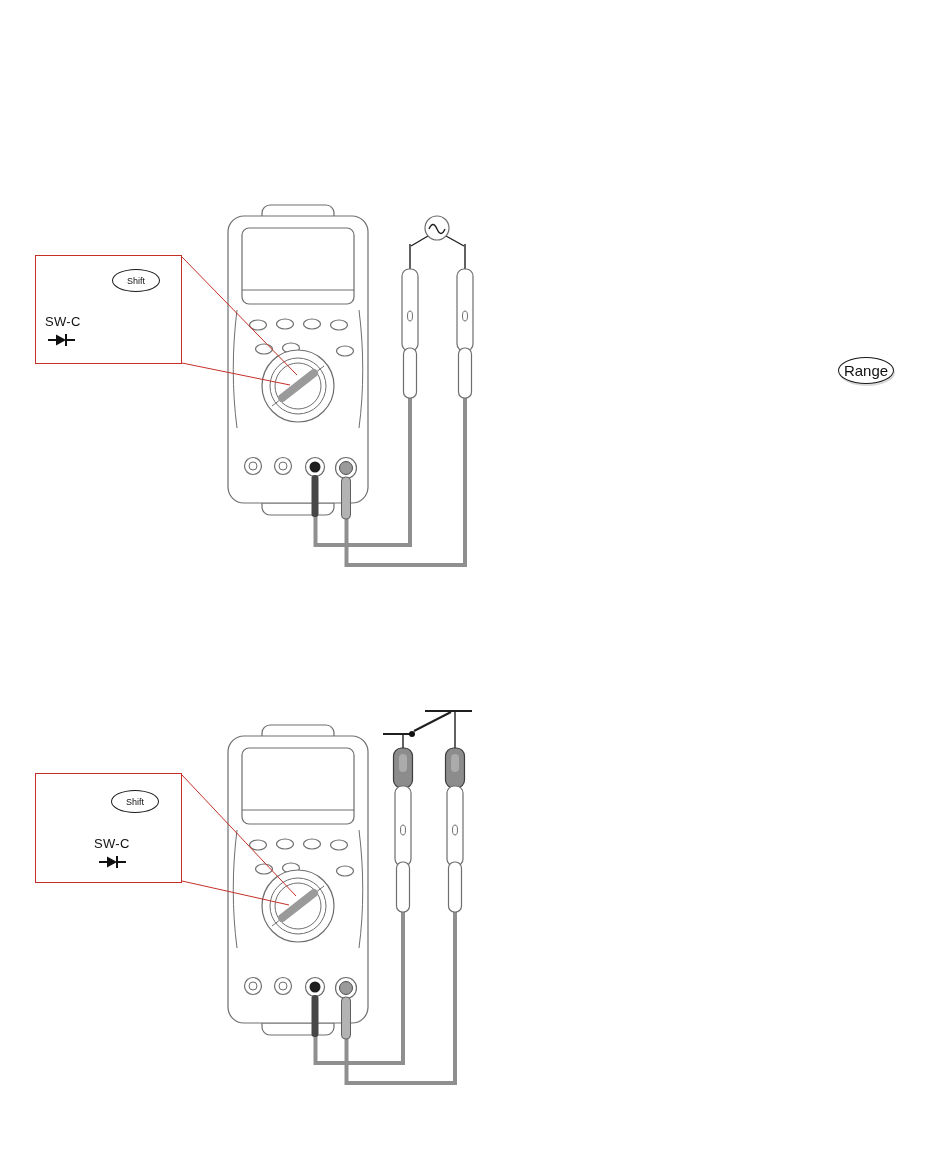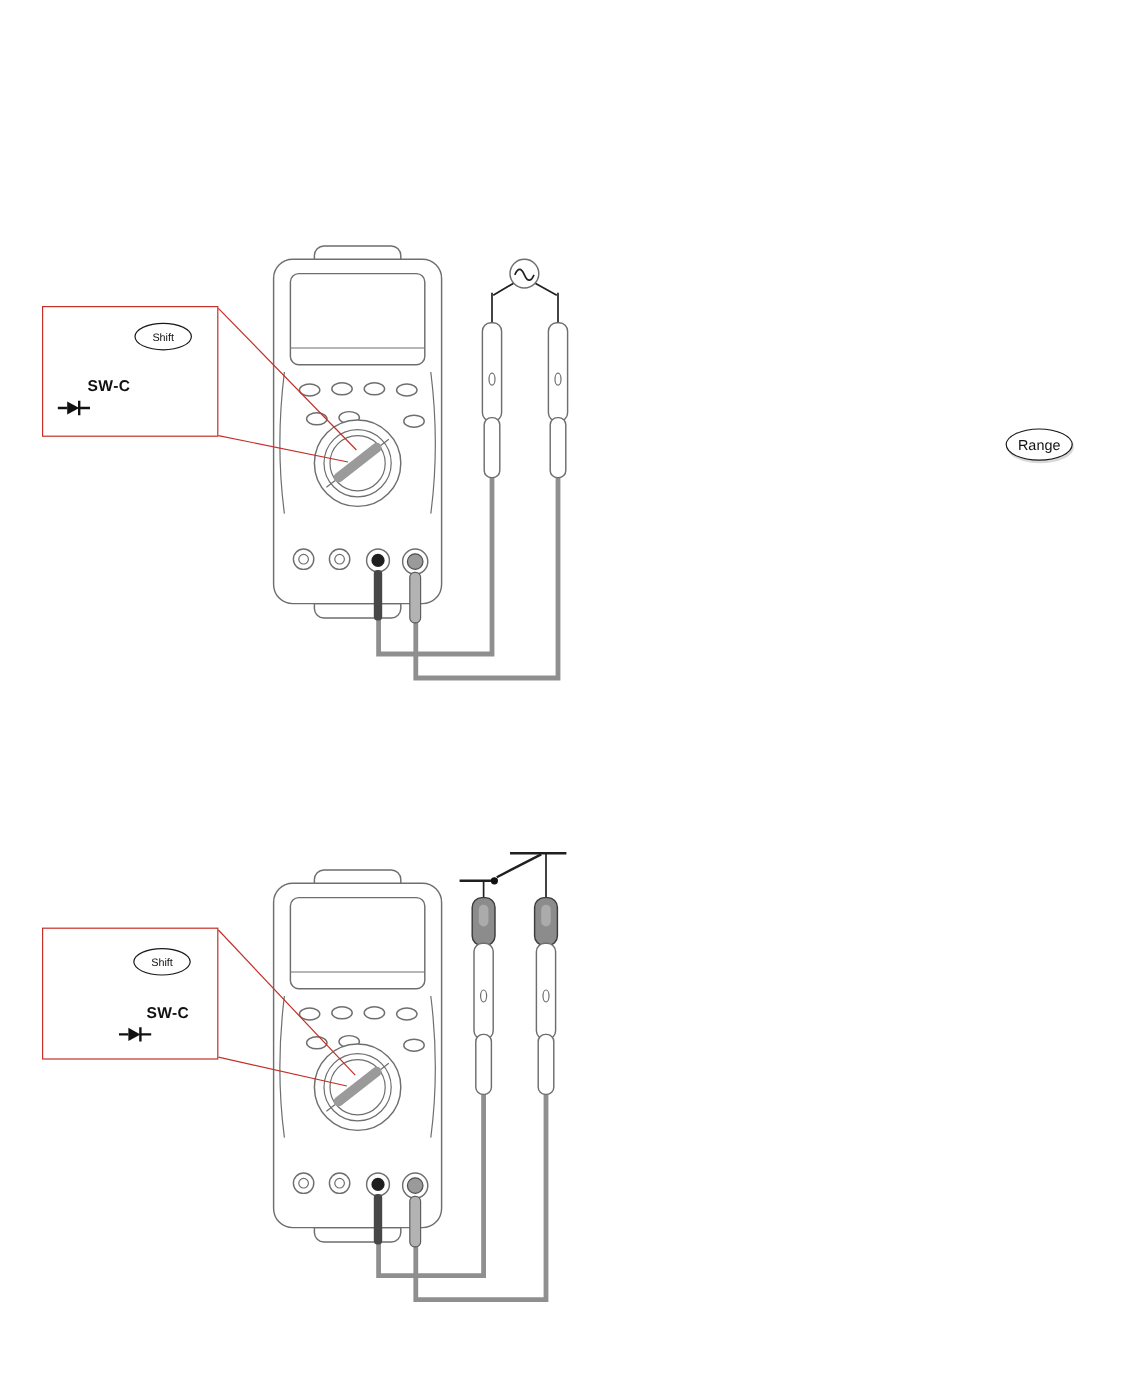--- a/index.html
+++ b/index.html
@@ -9,22 +9,22 @@
     --line-dark:#1f1f1f;
   }
   *{margin:0;padding:0;box-sizing:border-box;}
   body{background:#ffffff;font-family:"Liberation Sans",sans-serif;color:#111;}
   .page{position:relative;width:950px;height:1165px;background:#fff;overflow:hidden;}
   .art{position:absolute;left:0;top:0;}
   .figure{position:absolute;left:0;top:0;width:100%;height:100%;}
   .callout{position:absolute;border:1px solid var(--callout-red,#c43028);background:transparent;}
   .pill{position:absolute;border:1.3px solid #1a1a1a;border-radius:50%;display:flex;align-items:center;justify-content:center;font-weight:normal;background:#fff;}
   .shift-pill{width:48px;height:23px;font-size:9px;}
-  .range-pill{left:838px;top:357px;width:56px;height:27px;font-size:12px;border-width:1.6px;box-shadow:1px 2px 0 0 #d9d9d9;align-items:center;}
-  .swc{position:absolute;font-weight:bold;font-size:13px;letter-spacing:.3px;margin-left:28px;}
+  .range-pill{left:838px;top:357px;width:56px;height:27px;font-size:15px;border-width:1.6px;box-shadow:1px 2px 0 0 #d9d9d9;align-items:center;}
+  .swc{position:absolute;font-weight:normal;font-size:13px;letter-spacing:.3px;}
   .diode{position:absolute;}
   .dsym{stroke:#111;stroke-width:2;}
   
   svg .ln{fill:#ffffff;stroke:var(--line-gray,#6e6e6e);stroke-width:1.2;}
   svg .thin{fill:none;stroke:var(--line-gray,#6e6e6e);stroke-width:1;}
   svg .dark{fill:none;stroke:var(--line-dark,#1f1f1f);stroke-width:1.4;}
   svg .dark2{fill:none;stroke:var(--line-dark,#1f1f1f);stroke-width:2;}
   svg .knob{stroke:#9a9a9a;stroke-width:8;stroke-linecap:round;}
   svg .lead{fill:none;stroke:var(--lead-gray,#8f8f8f);stroke-width:4;}
   svg .red{fill:none;stroke:var(--callout-red,#c43028);stroke-width:1;}

